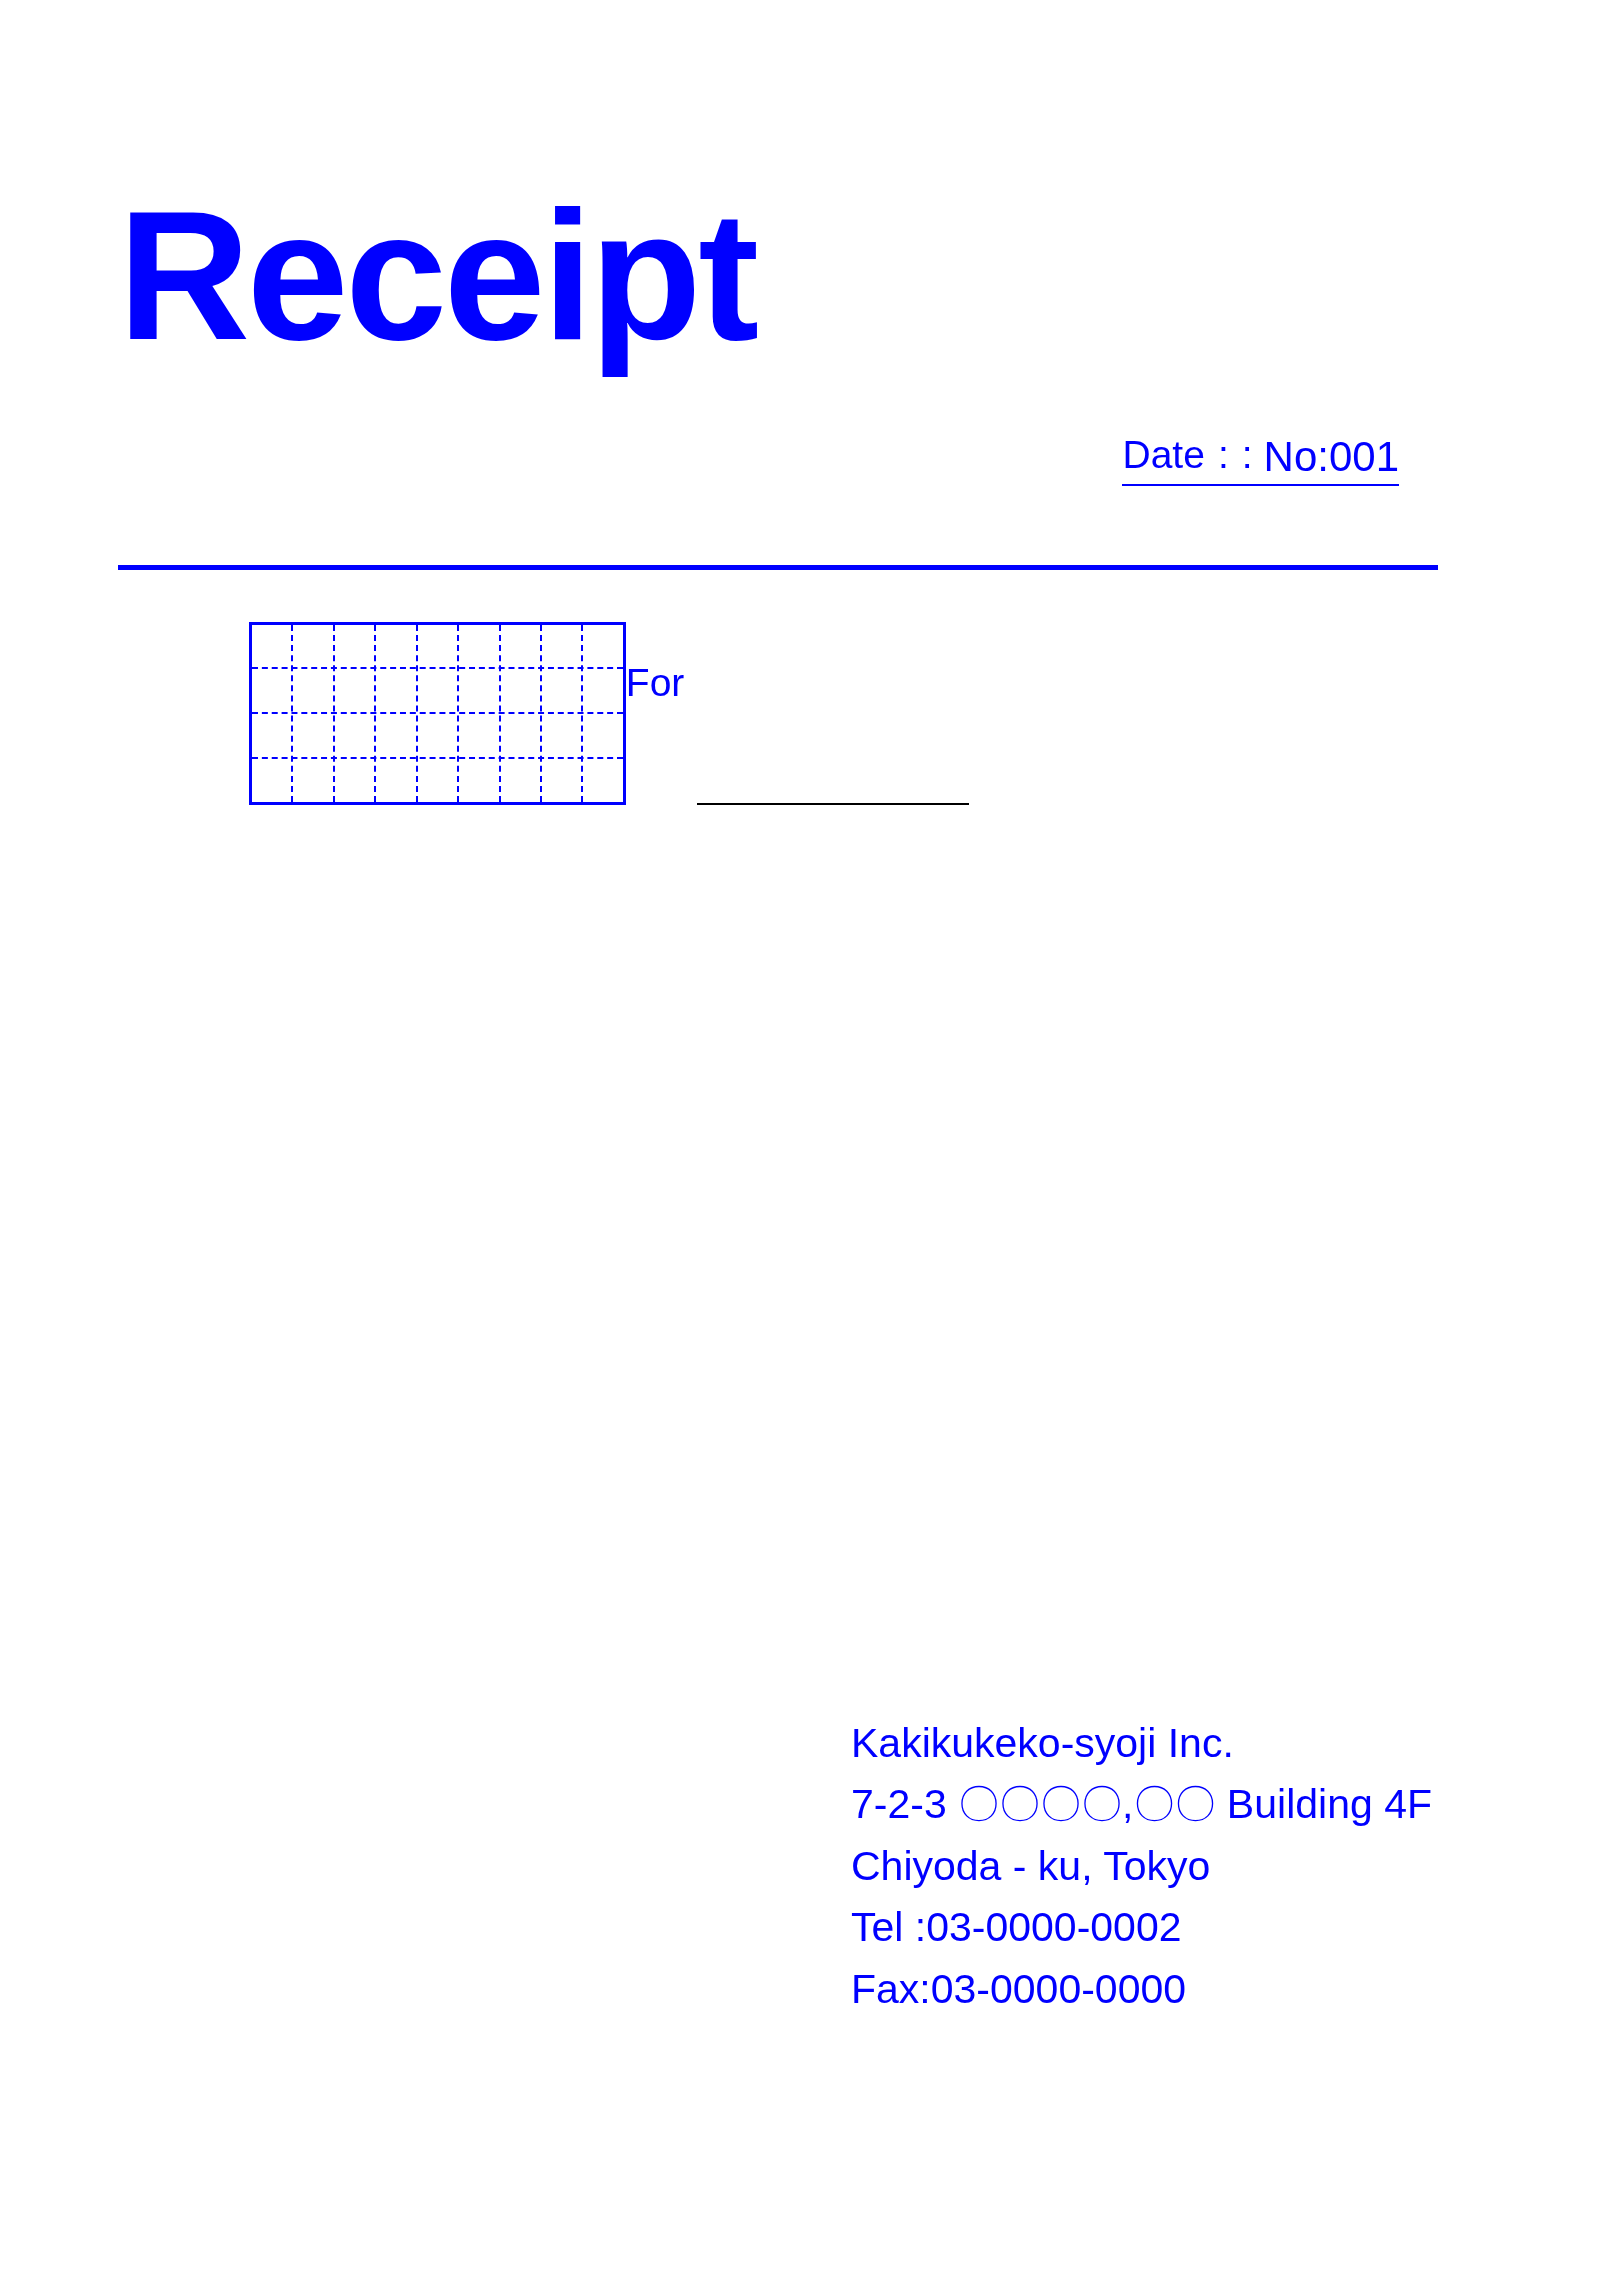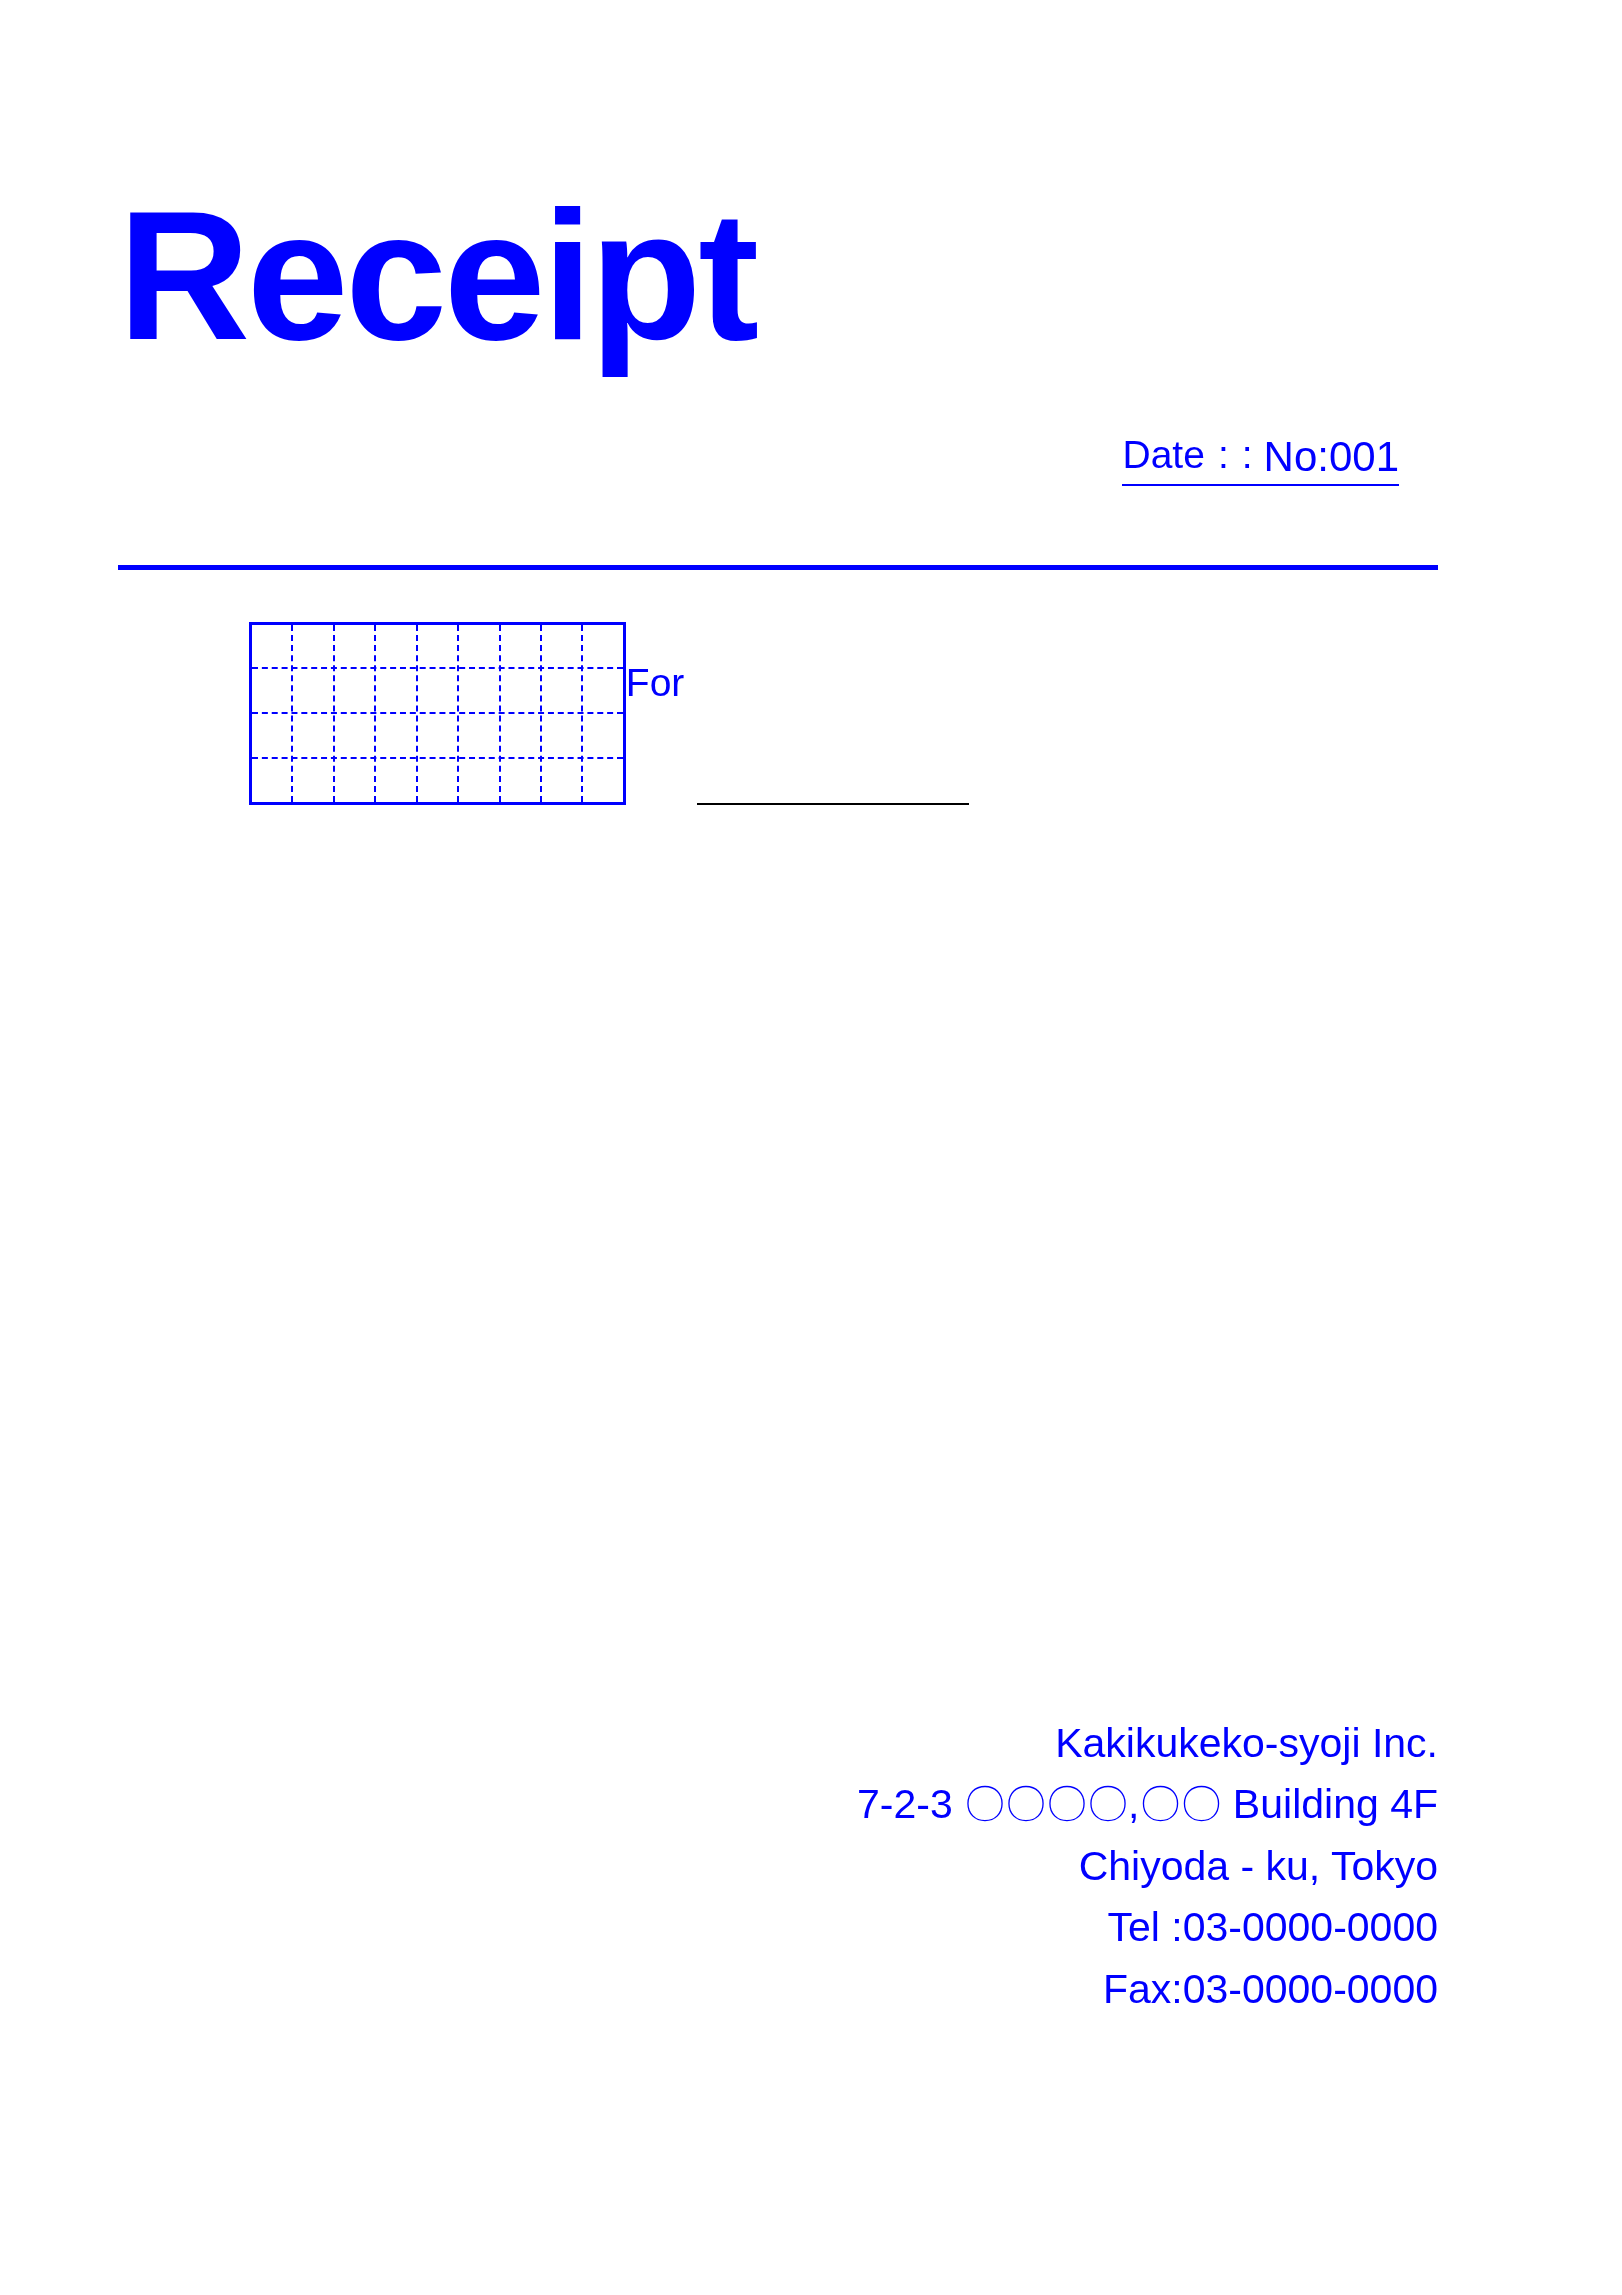--- a/index.html
+++ b/index.html
@@ -158,22 +158,21 @@
     .extra-underline {
       border-bottom: 2px solid #000;
       width: 523px;
       margin-top: 52px;
       margin-left: 0;
     }
 
     .company-info {
       position: absolute;
       bottom: 275px;
-      right: 118px;
-      text-align: right;
+      right: 124px;
     }
 
     .company-info-line {
       font-size: 41px;
       color: #0000FF;
       font-family: 'Arial', sans-serif;
       line-height: 1.5;
       display: block;
     }
   </style>
@@ -224,18 +223,18 @@
       <div class="for-underline"></div>
     </div>
 
     <div class="extra-underline"></div>
   </div>
 
   <div class="company-info">
     <span class="company-info-line">Kakikukeko-syoji   Inc.</span>
     <span class="company-info-line">7-2-3   〇〇〇〇,〇〇  Building 4F</span>
     <span class="company-info-line">Chiyoda - ku, Tokyo</span>
-    <span class="company-info-line">Tel :03-0000-0000</span>
+    <span class="company-info-line">Tel :03-0000-0002</span>
     <span class="company-info-line">Fax:03-0000-0000</span>
   </div>
 
 </div>
 
 
 </body></html>

